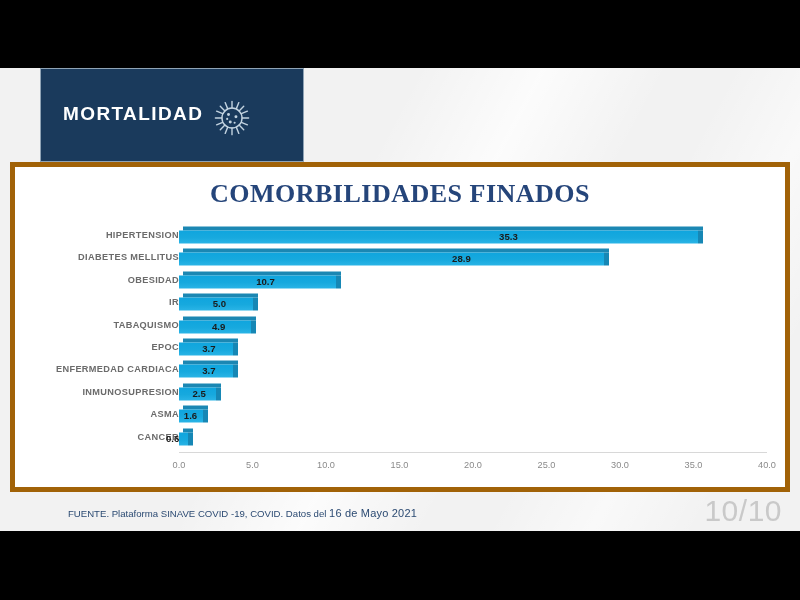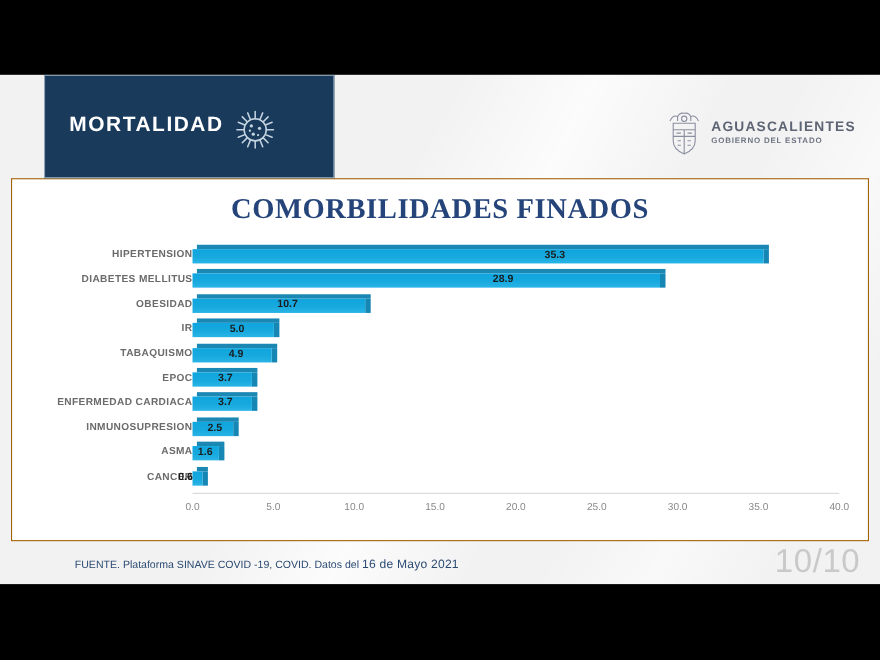--- a/index.html
+++ b/index.html
@@ -98,21 +98,21 @@
   }
 
   
   #chart-card {
     position: absolute;
     left: 10px;
     top: 94px;
     width: 780px;
     height: 330px;
     background: #ffffff;
-    border: 1px solid #a16207;
+    border: 5px solid #a16207;
     box-sizing: border-box;
     z-index: 2;
   }
   #chart-title {
     position: absolute;
     left: 0;
     right: 0;
     top: 12px;
     text-align: center;
     font-family: "Liberation Serif", serif;
@@ -260,37 +260,20 @@
         <g fill="#c3d3e0">
           <circle cx="20" cy="20" r="1.7"></circle>
           <circle cx="28.5" cy="22.5" r="1.7"></circle>
           <circle cx="22" cy="28.5" r="1.7"></circle>
           <circle cx="27" cy="29.5" r="1.2"></circle>
           <circle cx="18.5" cy="25" r="1.2"></circle>
         </g>
       </svg>
     </div>
 
-    <div id="gov-logo">
-      <svg id="gov-crest" viewBox="0 0 32 44">
-        <g stroke="#8a8fa0" stroke-width="1" fill="none">
-          <path d="M6 14 L6 30 Q6 38 16 42 Q26 38 26 30 L26 14 Z"></path>
-          <path d="M6 20 L26 20 M16 20 L16 42 M6 26 L26 26"></path>
-          <path d="M3 12 Q6 6 10 8 Q12 4 16 5 Q20 4 22 8 Q26 6 29 12"></path>
-          <circle cx="16" cy="10" r="2.4"></circle>
-          <path d="M10 12 L10 8 M22 12 L22 8"></path>
-          <path d="M9 23 L13 23 M19 23 L23 23"></path>
-          <path d="M10 30 L13 30 M19 30 L22 30 M10 34 L13 34 M19 34 L22 34"></path>
-        </g>
-      </svg>
-      <div id="gov-text">
-        <div id="gov-name">AGUASCALIENTES</div>
-        <div id="gov-sub">GOBIERNO DEL ESTADO</div>
-      </div>
-    </div>
 
     <div id="chart-card">
       <div id="chart-title">COMORBILIDADES FINADOS</div>
       <div id="plot">
         <div id="axis-line"></div>
       <div class="cat-label" style="top: 14px;">HIPERTENSION</div>
           <div class="bar-wrap" style="top: 14px; width: 523.91px;">
             <div class="bar-top"></div>
             <div class="bar-side"></div>
             <div class="bar-face"></div>

